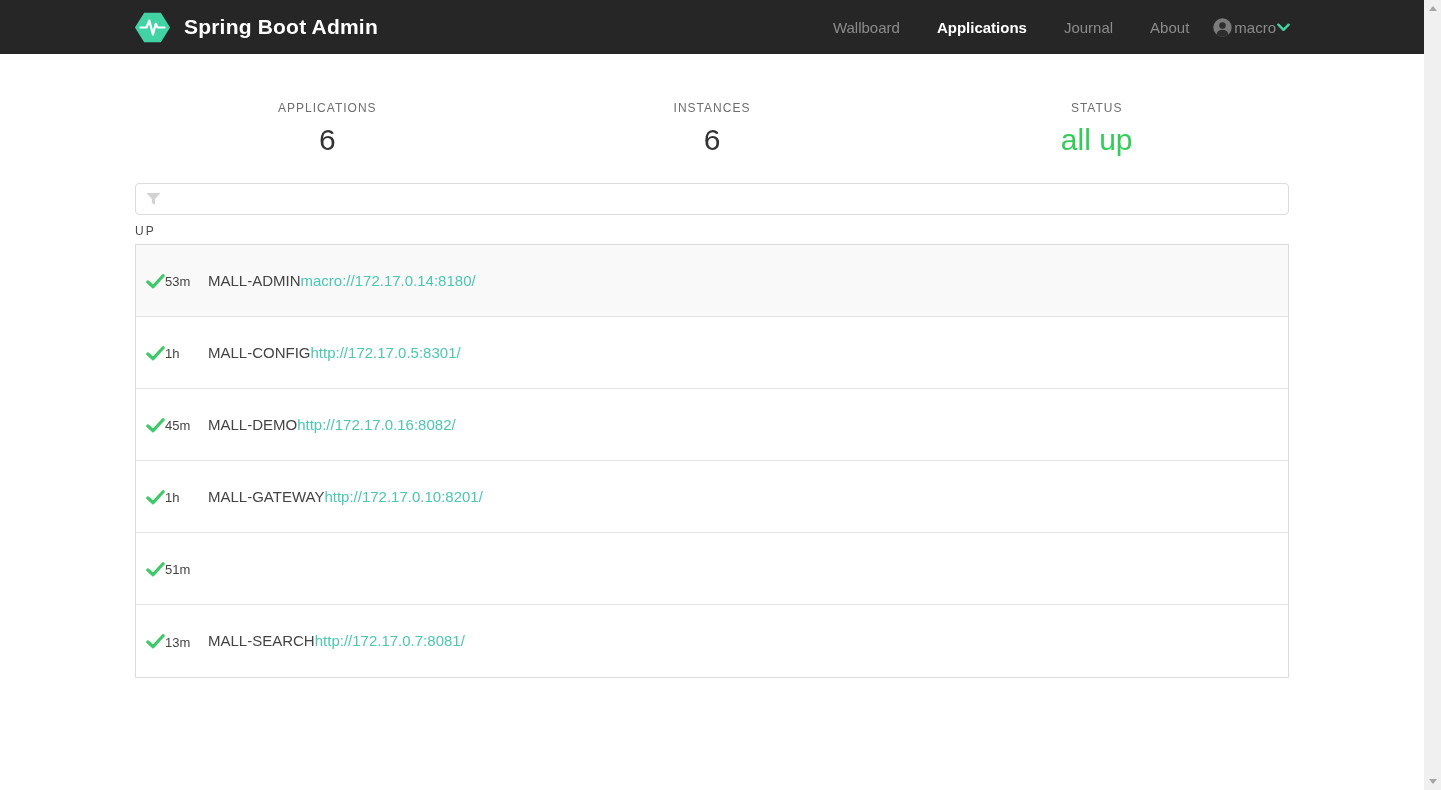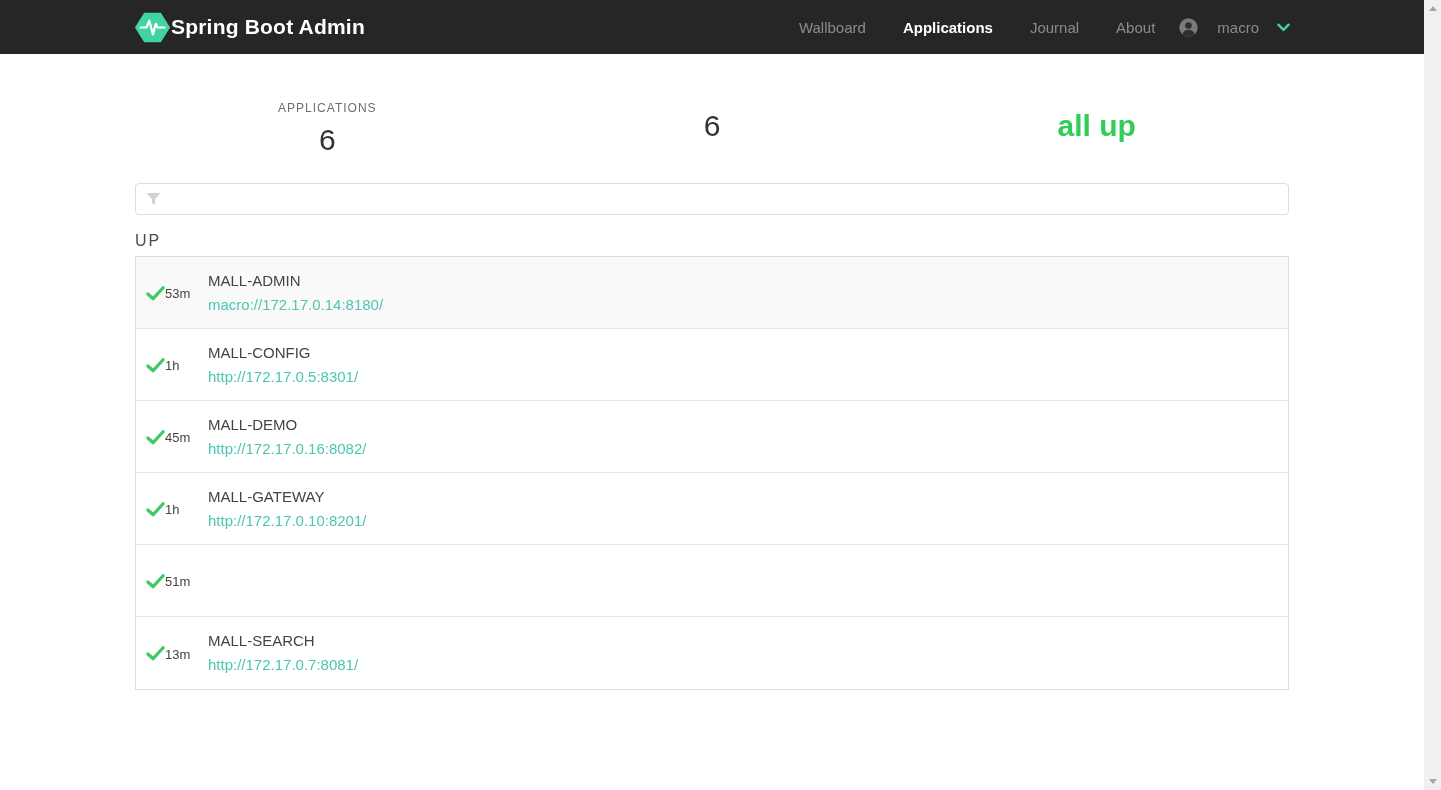--- a/index.html
+++ b/index.html
@@ -19,71 +19,71 @@
   }
   .viewport { display: flex; width: 1441px; height: 790px; }
   .page { width: 1424px; height: 790px; overflow: hidden; }
 
   
   .navbar { height: 54px; background: var(--navbar-bg); }
   .nav-inner {
     width: 1156px; height: 100%; margin: 0 auto;
     display: flex; align-items: center;
   }
-  .brand { display: flex; align-items: center; text-decoration: none; cursor: pointer; }
+  .brand { display: flex; align-items: center; gap: 13px; text-decoration: none; cursor: pointer; }
   .brand-logo svg { display: block; }
   .brand-title { color: #ffffff; font-size: 21px; font-weight: 700; letter-spacing: 0.2px; }
   .nav-menu { margin-left: auto; display: flex; align-items: center; }
   .nav-link {
     color: var(--nav-inactive); font-size: 15px; margin-left: 37px;
     text-decoration: none; cursor: pointer; white-space: nowrap;
   }
   .nav-link.active { color: #ffffff; font-weight: 700; }
   .user-menu {
-    display: flex; align-items: center; margin-left: 23px; gap: 18px;
+    display: flex; align-items: center; margin-left: 23px; gap: 1px;
     color: var(--nav-inactive); font-size: 15px; cursor: pointer;
   }
   .chevron { color: var(--accent-teal); display: flex; align-items: center; }
 
   
   .main { width: 1154px; margin: 0 auto; }
   .stats { display: flex; padding-top: 47px; }
   .stat { flex: 1; text-align: center; }
   .stat-label { font-size: 12px; color: #6d6d6d; letter-spacing: 1px; }
   .stat-value { font-size: 30px; color: #333; margin-top: 8px; line-height: 1.1; }
-  .stat-value.status { color: var(--status-green); font-weight: 700; }
+  .stat-value.status { color: var(--status-green); font-weight: 400; }
 
   .filter-box {
     margin-top: 27px; height: 32px;
     border: 1px solid #dcdcdc; border-radius: 4px;
     display: flex; align-items: center; padding: 0 10px; background: #fff;
   }
   .filter-icon { display: flex; align-items: center; }
   .filter-input {
     border: none; outline: none; flex: 1; margin-left: 9px;
     font-size: 14px; color: #555; background: transparent;
     font-family: "Liberation Sans", sans-serif;
   }
 
-  .group-label { margin-top: 17px; font-size: 16px; color: #4a4a4a; letter-spacing: 2px; }
+  .group-label { margin-top: 9px; font-size: 12px; color: #4a4a4a; letter-spacing: 2px; }
 
   .app-list { list-style: none; margin: 6px 0 0 0; padding: 0; border: 1px solid #dcdcdc; }
   .app-row {
     height: 72px; display: flex; align-items: center;
     border-bottom: 1px solid #e4e4e4; background: #fff; cursor: pointer;
   }
   .app-row:last-child { border-bottom: none; }
   .app-row.highlight { background: #f9f9f9; }
   .row-status {
     width: 72px; padding-left: 10px; flex-shrink: 0;
     display: flex; flex-direction: row; align-items: center;
   }
   .check { color: var(--check-green); display: flex; }
   .uptime { font-size: 13px; color: #444; margin-top: 2px; }
-  .row-main { display: flex; flex-direction: column; }
+  .row-main { display: flex; flex-direction: row; text-align: center; }
   .app-name { font-size: 15px; color: #444; line-height: 24px; }
   .app-url { font-size: 15px; color: var(--link-teal); line-height: 24px; text-decoration: none; cursor: pointer; }
 
   
   .scrollbar { width: 17px; height: 790px; background: #f0f0f0; position: relative; flex-shrink: 0; }
   .sb-arrow { position: absolute; left: 0; width: 17px; height: 17px;
     display: flex; align-items: center; justify-content: center; }
   .sb-arrow.up { top: 0; }
   .sb-arrow.down { bottom: 0; }
   .tri-up { width: 0; height: 0; border-left: 4px solid transparent;
@@ -140,23 +140,25 @@
     </header>
 
     <main class="main">
 
       <section class="stats">
         <div class="stat">
           <div class="stat-label">APPLICATIONS</div>
           <div class="stat-value">6</div>
         </div>
         <div class="stat">
+          <div class="stat-label">INSTANCES</div>
           <div class="stat-value">6</div>
         </div>
         <div class="stat">
+          <div class="stat-label">STATUS</div>
           <div class="stat-value status">all up</div>
         </div>
       </section>
 
       <div class="filter-box">
         <span class="filter-icon">
           <svg width="15" height="14" viewBox="0 0 16 14">
             <path d="M0.6 0.5 H15.4 L9.7 7 V13.4 L6.3 11.2 V7 Z" fill="#d2d2d2"></path>
           </svg>
         </span>

